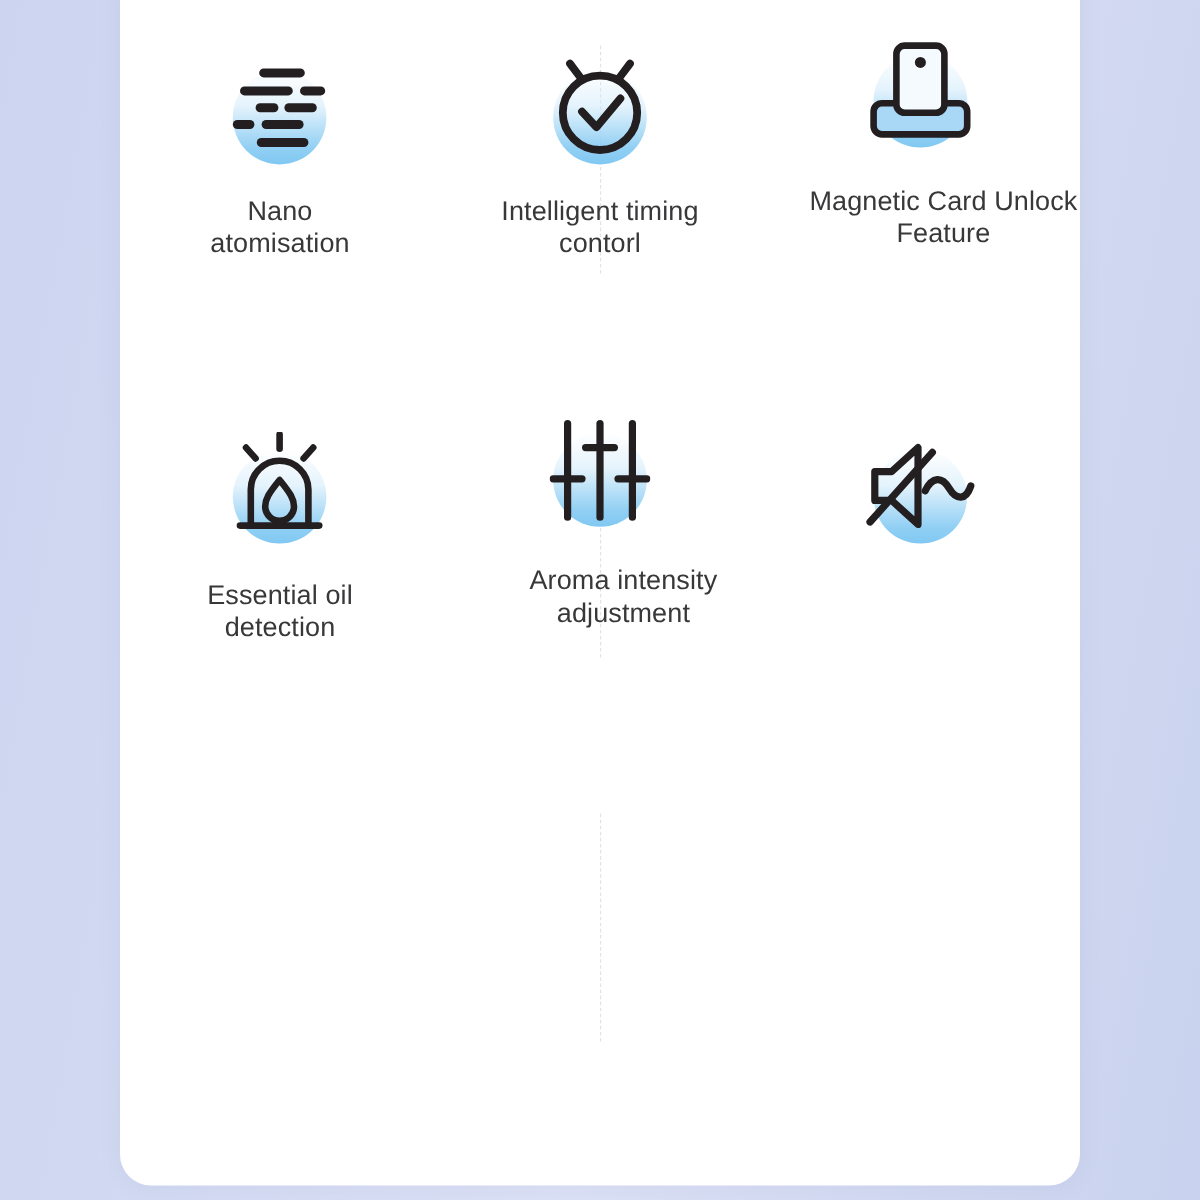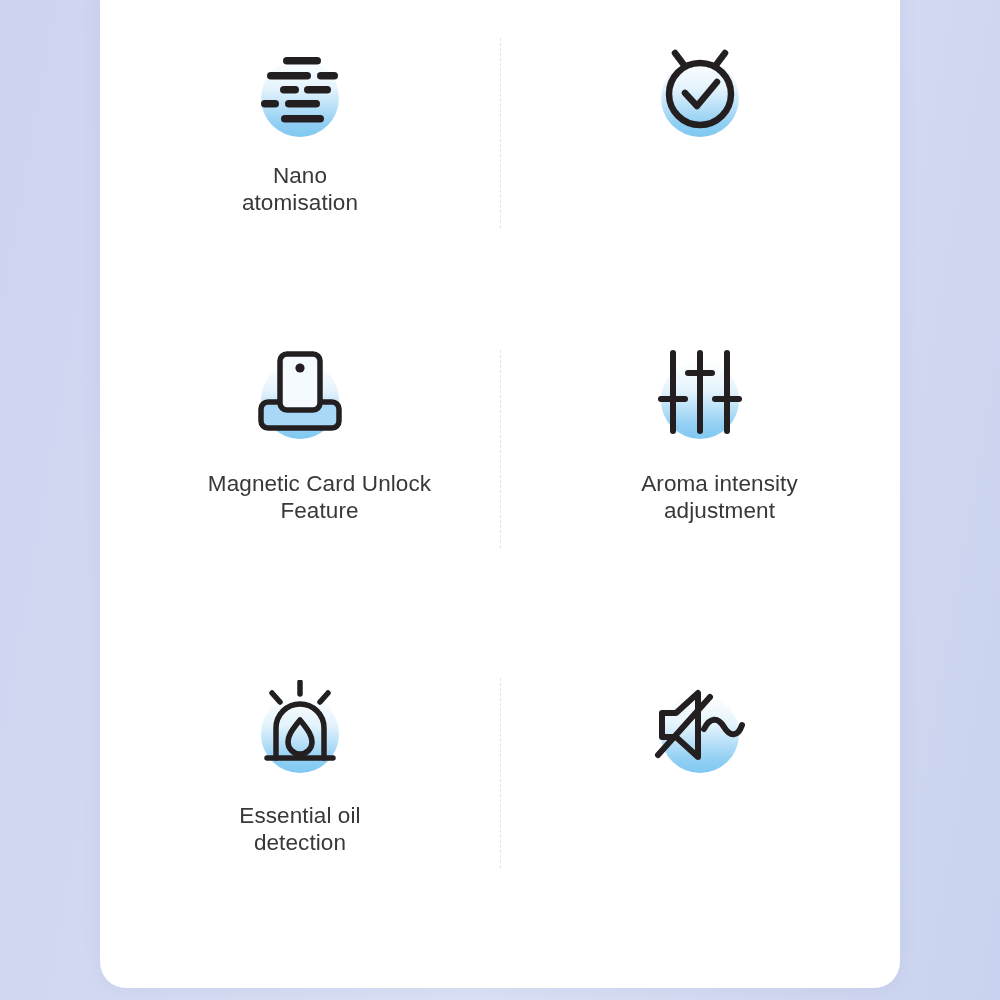--- a/index.html
+++ b/index.html
@@ -28,21 +28,21 @@
   }
 
   
   .grid {
     position: absolute;
     left: 0;
     top: 12px;
     width: 800px;
     height: 988px;
     display: grid;
-    grid-template-columns: 1fr 1fr;
+    grid-template-columns: 1fr 1fr 1fr;
     grid-template-rows: 316px 320px 300px;
   }
 
   .cell {
     position: relative;
     display: flex;
     flex-direction: column;
     align-items: center;
     justify-content: flex-start;
     padding-top: 42px;
@@ -139,35 +139,55 @@
         <div class="blob"></div>
         <svg class="glyph" width="90" height="88" viewBox="0 0 90 88">
           <g stroke="#231f20" stroke-width="6.5" fill="none" stroke-linecap="round" stroke-linejoin="round">
             <line x1="20" y1="7" x2="29" y2="19"></line>
             <line x1="70" y1="7" x2="61" y2="19"></line>
             <circle cx="45" cy="48" r="31"></circle>
             <polyline points="30,47 42,60 62,36"></polyline>
           </g>
         </svg>
       </div>
+      <div class="caption">Intelligent timing
+contorl</div>
     </div>
 
     <div class="cell r2">
       <div class="icon-wrap">
         <div class="blob"></div>
         <svg class="glyph" width="92" height="92" viewBox="0 0 92 92">
 
           <path d="M14 56 h64 a7 7 0 0 1 7 7 v12 a7 7 0 0 1 -7 7 h-64 a7 7 0 0 1 -7 -7 v-12 a7 7 0 0 1 7 -7 z" fill="#a9d8f7" stroke="#231f20" stroke-width="5.5" stroke-linejoin="round"></path>
 
           <rect x="26" y="8" width="40" height="56" rx="7" fill="#f4fafe" stroke="#231f20" stroke-width="5.5" stroke-linejoin="round"></rect>
           <circle cx="46" cy="22" r="4.6" fill="#231f20"></circle>
         </svg>
       </div>
       <div class="caption">Magnetic Card Unlock
 Feature</div>
+    </div>
+
+    <div class="cell r3">
+      <div class="icon-wrap">
+        <div class="blob"></div>
+        <svg class="glyph" width="86" height="92" viewBox="0 0 86 92">
+          <g stroke="#231f20" stroke-width="5.5" fill="none" stroke-linecap="round" stroke-linejoin="round">
+            <line x1="43" y1="2" x2="43" y2="14"></line>
+            <line x1="15" y1="13" x2="23" y2="22"></line>
+            <line x1="71" y1="13" x2="63" y2="22"></line>
+            <path d="M19 78 V48 a24 24 0 0 1 48 0 V78"></path>
+            <line x1="10" y1="78" x2="76" y2="78"></line>
+            <path d="M43 40 c-9 11 -12 16 -12 22 a12 12 0 0 0 24 0 c0 -6 -3 -11 -12 -22 z"></path>
+          </g>
+        </svg>
+      </div>
+      <div class="caption">Essential oil
+detection</div>
     </div>
 
     <div class="cell r2">
       <div class="icon-wrap">
         <div class="blob"></div>
         <svg class="glyph" width="84" height="90" viewBox="0 0 84 90">
           <g stroke="#231f20" stroke-width="6" stroke-linecap="round">
             <line x1="15" y1="6" x2="15" y2="84"></line>
             <line x1="42" y1="6" x2="42" y2="84"></line>
             <line x1="69" y1="6" x2="69" y2="84"></line>
@@ -177,38 +197,20 @@
           </g>
         </svg>
       </div>
       <div class="caption">Aroma intensity
 adjustment</div>
     </div>
 
     <div class="cell r3">
       <div class="icon-wrap">
         <div class="blob"></div>
-        <svg class="glyph" width="86" height="92" viewBox="0 0 86 92">
-          <g stroke="#231f20" stroke-width="5.5" fill="none" stroke-linecap="round" stroke-linejoin="round">
-            <line x1="43" y1="2" x2="43" y2="14"></line>
-            <line x1="15" y1="13" x2="23" y2="22"></line>
-            <line x1="71" y1="13" x2="63" y2="22"></line>
-            <path d="M19 78 V48 a24 24 0 0 1 48 0 V78"></path>
-            <line x1="10" y1="78" x2="76" y2="78"></line>
-            <path d="M43 40 c-9 11 -12 16 -12 22 a12 12 0 0 0 24 0 c0 -6 -3 -11 -12 -22 z"></path>
-          </g>
-        </svg>
-      </div>
-      <div class="caption">Essential oil
-detection</div>
-    </div>
-
-    <div class="cell r3">
-      <div class="icon-wrap">
-        <div class="blob"></div>
         <svg class="glyph" width="96" height="86" viewBox="0 0 96 86">
           <g stroke="#231f20" stroke-width="6" fill="none" stroke-linecap="round" stroke-linejoin="round">
             <path d="M10 30 h14 L46 10 V74 L24 54 H10 Z"></path>
             <path d="M52 46 c6 -12 14 -12 20 -2 c6 10 14 10 18 -2"></path>
             <line x1="6" y1="72" x2="58" y2="14"></line>
           </g>
         </svg>
       </div>
     </div>
 

